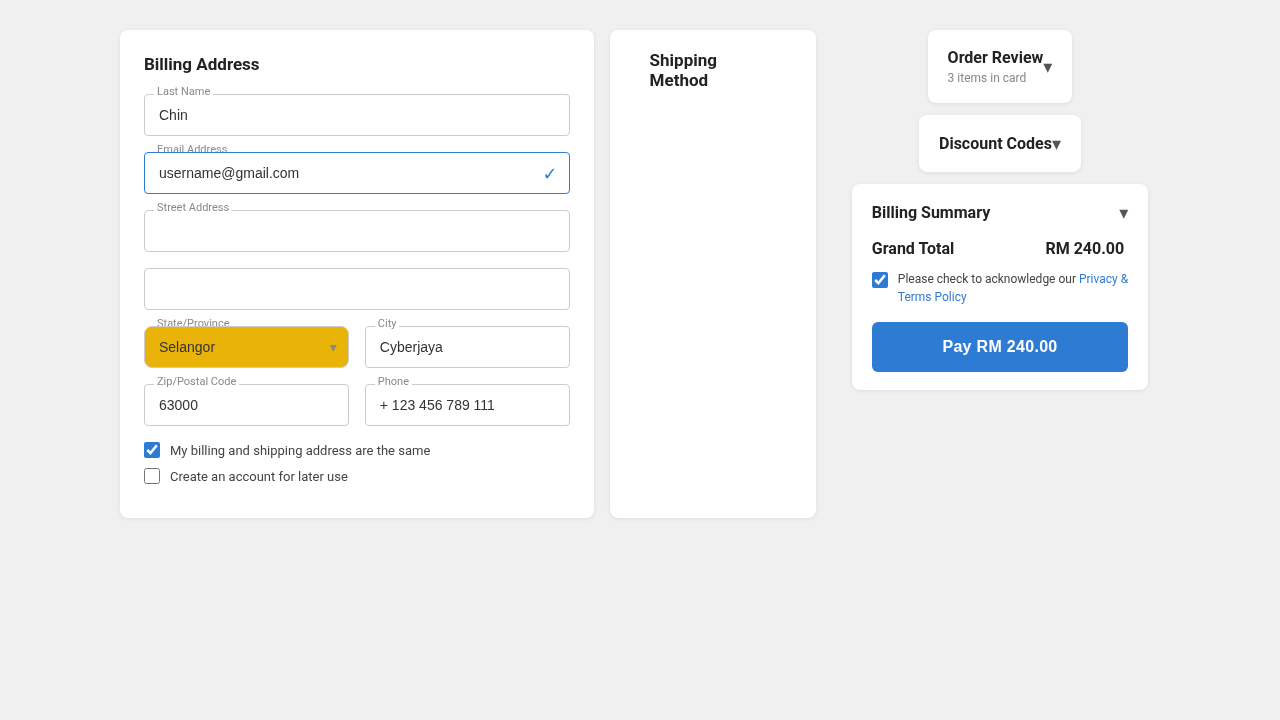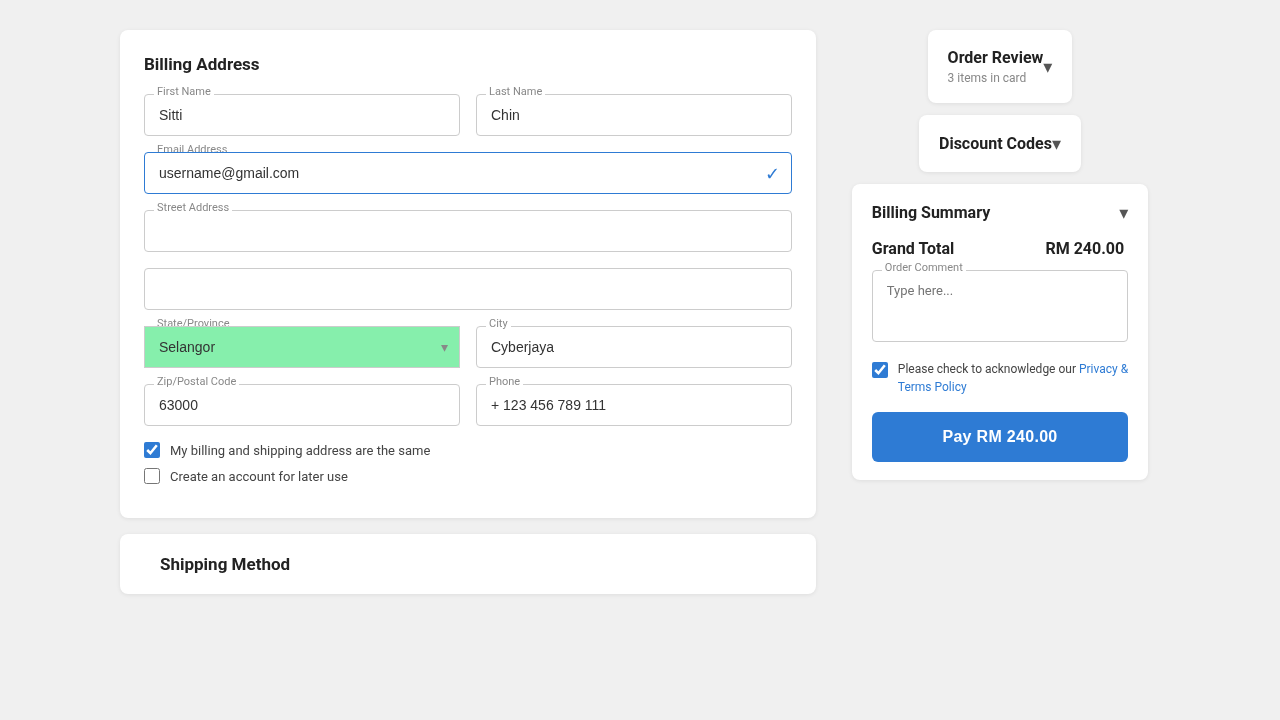--- a/index.html
+++ b/index.html
@@ -35,21 +35,20 @@
       text-decoration: none;
     }
     .main-content {
       display: flex;
       gap: 24px;
       align-items: flex-start;
     }
     .left-panel {
       flex: 1;
       display: flex;
-      flex-direction: column;
       gap: 16px;
     }
     .right-panel {
       width: 320px;
       display: flex;
       flex-direction: column;
       gap: 0;
       align-items: center;
     }
     .card {
@@ -102,27 +101,27 @@
       position: absolute;
       right: 12px;
       top: 50%;
       transform: translateY(-50%);
       color: #2e7bd4;
       font-size: 18px;
     }
     .form-select {
       width: 100%;
       border: 1px solid #ccc;
-      border-radius: 0;
+      border-radius: 8px;
       padding: 12px 14px;
       font-size: 14px;
       color: #333;
       outline: none;
       appearance: none;
-      background: #86efac;
+      background: #eab308;
       cursor: pointer;
     }
     .select-wrapper {
       position: relative;
     }
     .select-arrow {
       position: absolute;
       right: 12px;
       top: 50%;
       transform: translateY(-50%);
@@ -274,24 +273,20 @@
 
   <div class="main-content">
 
     <div class="left-panel">
 
       <div class="card">
         <div class="card-title">Billing Address</div>
 
         <div class="form-row">
           <div class="form-group">
-            <label class="form-label">First Name</label>
-            <input class="form-input" type="text" value="Sitti" style="">
-          </div>
-          <div class="form-group">
             <label class="form-label">Last Name</label>
             <input class="form-input" type="text" value="Chin" style="">
           </div>
         </div>
 
         <div class="form-row full-width-input-row">
           <div class="form-group" style="flex:1;position:relative;">
             <label class="form-label">Email Address</label>
             <div class="input-with-icon">
               <input class="form-input active-border" type="email" value="username@gmail.com" style="padding-right: 40px;">
@@ -380,24 +375,20 @@
           <span class="chevron-icon">▾</span>
         </div>
 
         
         <div class="grand-total-row">
           <span class="grand-total-label">Grand Total</span>
           <span class="grand-total-value">RM 240.00</span>
         </div>
 
         
-        <div class="order-comment-group">
-          <label class="order-comment-label">Order Comment</label>
-          <textarea class="order-comment-textarea" placeholder="Type here..." style=""></textarea>
-        </div>
 
         
         <div class="privacy-row">
           <input type="checkbox" id="privacy-check" checked="" style="">
           <label class="privacy-text" for="privacy-check">
             <span>Please check to acknowledge our </span><a class="privacy-link"><span>Privacy &amp;</span></a>
             <br><a class="privacy-link"><span>Terms Policy</span></a>
           </label>
         </div>
 

